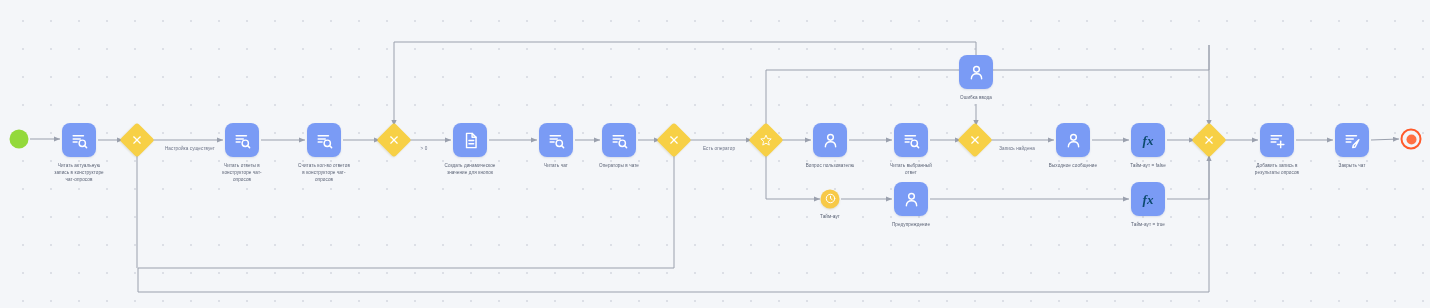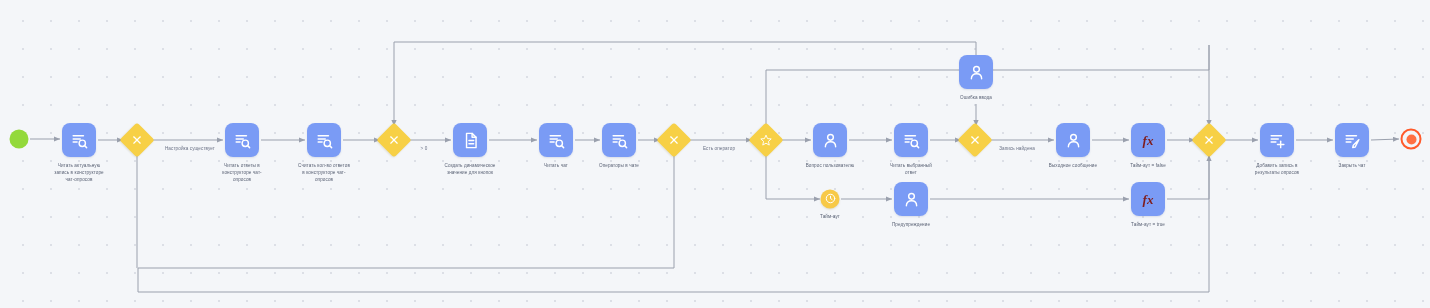--- a/index.html
+++ b/index.html
@@ -109,21 +109,21 @@
     color: #6a7185;
     background: transparent;
     white-space: nowrap;
     letter-spacing: 0.02em;
   }
   .fx-label {
     font-family: "Liberation Serif", serif;
     font-style: italic;
     font-size: 13px;
     font-weight: 600;
-    color: #7f1d1d;
+    color: #0c4a6e;
   }
 </style>
 </head>
 <body>
 
 <div id="canvas">
 
   <svg class="edges" viewBox="0 0 1430 308">
     <defs>
       <marker id="arrow" markerWidth="7" markerHeight="7" refX="6" refY="2.6" orient="auto" markerUnits="userSpaceOnUse">

